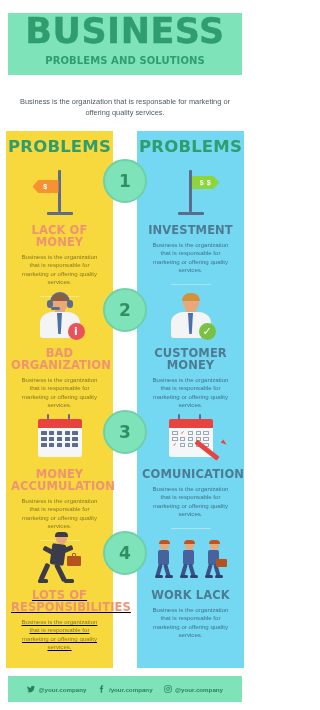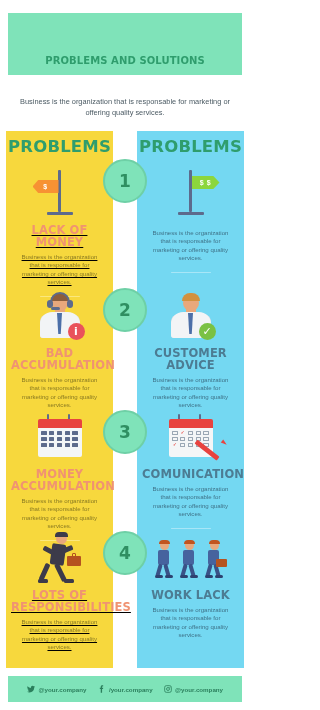--- a/index.html
+++ b/index.html
@@ -169,33 +169,34 @@
   .f-leg{position:absolute;border-radius:1.5px;}
   .f-arm{position:absolute;border-radius:1.5px;}
   .f-case{position:absolute;border-radius:1px;}
 </style>
 </head>
 <body>
 
 <div class="poster">
 
   <div class="hdr-band">
+    <div class="hdr-title">BUSINESS</div>
     <div class="hdr-sub">PROBLEMS AND SOLUTIONS</div>
   </div>
   <div class="intro">Business is the organization that is responsable for marketing or offering quality services.</div>
 
   <div class="col col-left">
     <div class="col-head problems">PROBLEMS</div>
   </div>
   <div class="col col-right">
     <div class="col-head solutions">PROBLEMS</div>
   </div>
   <div class="spine"></div>
 
-  <div class="row" style="left:6px;top:162px;text-decoration:underline;">
+  <div class="row" style="left:6px;top:162px;">
     <div class="icon-box">
       <div class="post-wrap">
         <div class="post-pole"></div>
           <div class="post-base"></div>
         <div class="flag-l">
             <span class="flag-txt">$</span>
           </div>
       </div>
     </div>
     <div class="row-title t-prob">LACK OF MONEY</div>
@@ -206,20 +207,21 @@
   <div class="row" style="left:137px;top:162px;">
     <div class="icon-box">
       <div class="post-wrap">
         <div class="post-pole"></div>
           <div class="post-base"></div>
         <div class="flag-r">
             <span class="flag-txt">$ $</span>
           </div>
       </div>
     </div>
+    <div class="row-title t-sol">INVESTMENT</div>
     <div class="row-body b-sol">Business is the organization that is responsable for marketing or offering quality services.</div>
     <div class="sep sep-sol"></div>
   </div>
 
   <div class="bubble" style="top:159px;">1</div>
 
   <div class="row" style="left:6px;top:285px;">
     <div class="icon-box">
       <div class="bust">
         <div class="bust-neck"></div>
@@ -229,39 +231,39 @@
         <div class="headset-ear l"></div>
         <div class="headset-ear r"></div>
         <div class="headset-mic"></div>
         <div class="bust-shoulderL"></div>
         <div class="bust-shoulderR"></div>
         <div class="bust-body"></div>
         <div class="bust-tie"></div>
         <div class="badge badge-info">i</div>
       </div>
     </div>
-    <div class="row-title t-prob">BAD ACCUMULATION</div>
+    <div class="row-title t-prob">BAD ORGANIZATION</div>
     <div class="row-body b-prob">Business is the organization that is responsable for marketing or offering quality services.</div>
     <div class="sep sep-prob"></div>
   </div>
 
   <div class="row" style="left:137px;top:285px;">
     <div class="icon-box">
       <div class="bust">
         <div class="bust-neck"></div>
         <div class="bust-head"></div>
         <div class="bust-hair" style="background:#D2913F;"></div>
         <div class="bust-shoulderL"></div>
         <div class="bust-shoulderR"></div>
         <div class="bust-body"></div>
         <div class="bust-tie"></div>
         <div class="badge badge-check">✓</div>
       </div>
     </div>
-    <div class="row-title t-sol">CUSTOMER ADVICE</div>
+    <div class="row-title t-sol">CUSTOMER MONEY</div>
     <div class="row-body b-sol">Business is the organization that is responsable for marketing or offering quality services.</div>
     <div class="sep sep-sol"></div>
   </div>
 
   <div class="bubble" style="top:288px;">2</div>
 
   <div class="row" style="left:6px;top:406px;">
     <div class="icon-box">
       <div class="cal">
         <div class="cal-ring l"></div>

